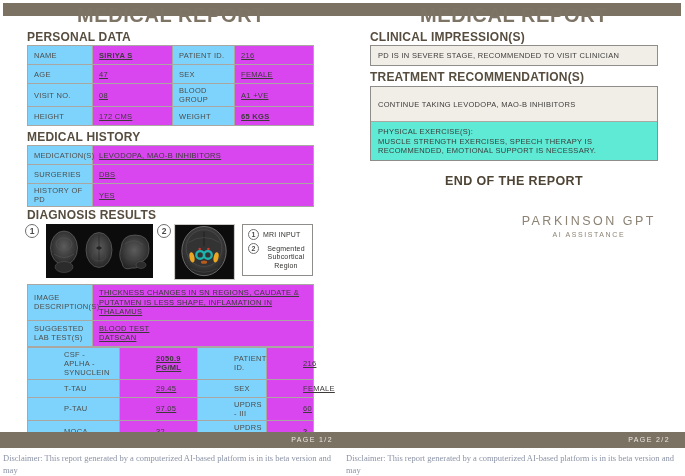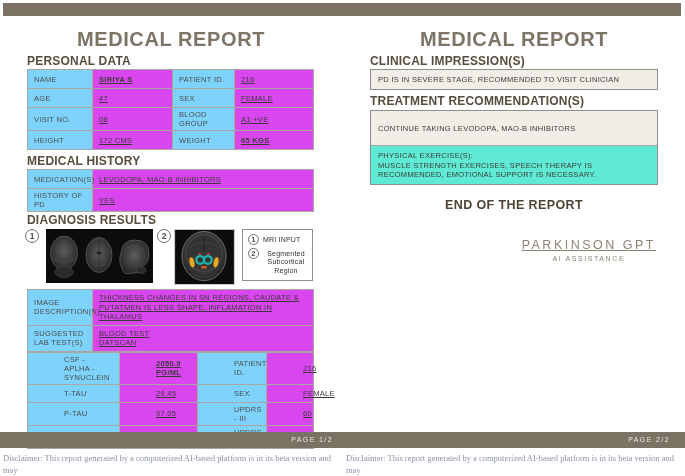--- a/index.html
+++ b/index.html
@@ -6,21 +6,21 @@
   html,body { width:685px; height:476px; }
   body {
     position:relative; background:#ffffff; overflow:hidden;
     font-family:"Liberation Sans", sans-serif;
     -webkit-font-smoothing:antialiased;
   }
   .topbar {
     position:absolute; left:3px; right:4px; top:3px; height:13px;
     background:#7b7264;
   }
-  .page { position:absolute; top:28px; width:336px; }
+  .page { position:absolute; top:4px; width:336px; }
   #page1 { left:3px; }
   #page2 { left:346px; }
   .title {
     margin-top:1px; text-align:center;
     font-size:20px; line-height:21px; font-weight:bold;
     letter-spacing:0.6px; color:#7d7466;
   }
   .content { margin-left:24px; width:288px; }
   .sec-h {
     margin:5px 0 1px; font-size:12px; line-height:13px; font-weight:bold;
@@ -80,21 +80,21 @@
   .treat-row2 {
     height:38px; background:#5eead4; padding:5px 7px;
     font-size:7.5px; line-height:9.5px; letter-spacing:0.3px; color:#3c3b39;
   }
   .end-h {
     margin-top:13px; text-align:center; font-size:12.5px; font-weight:bold;
     letter-spacing:0.4px; color:#4e4435;
   }
   .brand-wrap { margin-top:26px; text-align:right; padding-right:2px; }
   .brand-inner { display:inline-block; text-align:center; }
-  .brand-name { font-size:12.5px; letter-spacing:2.5px; color:#8c8374;text-decoration:underline; }
+  .brand-name { font-size:12.5px; letter-spacing:2.5px; color:#8c8374; }
   .brand-sub { margin-top:3px; font-size:7px; letter-spacing:1.6px; color:#8c8374; }
   
   .footbar {
     position:absolute; left:0; right:0; top:432px; height:16px;
     background:#7b7264;
   }
   .pgnum {
     position:absolute; top:0; line-height:16px; font-size:7px;
     letter-spacing:1.4px; color:#ece8e1;
   }
@@ -156,20 +156,24 @@
     <div class="sec-h">MEDICAL HISTORY</div>
     <table class="h15">
       <colgroup>
           <col style="width:65px">
           <col style="width:221px">
         </colgroup>
       <tbody>
           <tr>
         <td class="lbl">MEDICATION(S)</td>
         <td class="val">LEVODOPA, MAO-B INHIBITORS</td>
+      </tr>
+      <tr>
+        <td class="lbl">SURGERIES</td>
+        <td class="val">DBS</td>
       </tr>
       <tr>
         <td class="lbl">HISTORY OF PD</td>
         <td class="val">YES</td>
       </tr>
     </tbody>
       </table>
 
     <div class="sec-h tight">DIAGNOSIS RESULTS</div>
     <div class="figrow">

